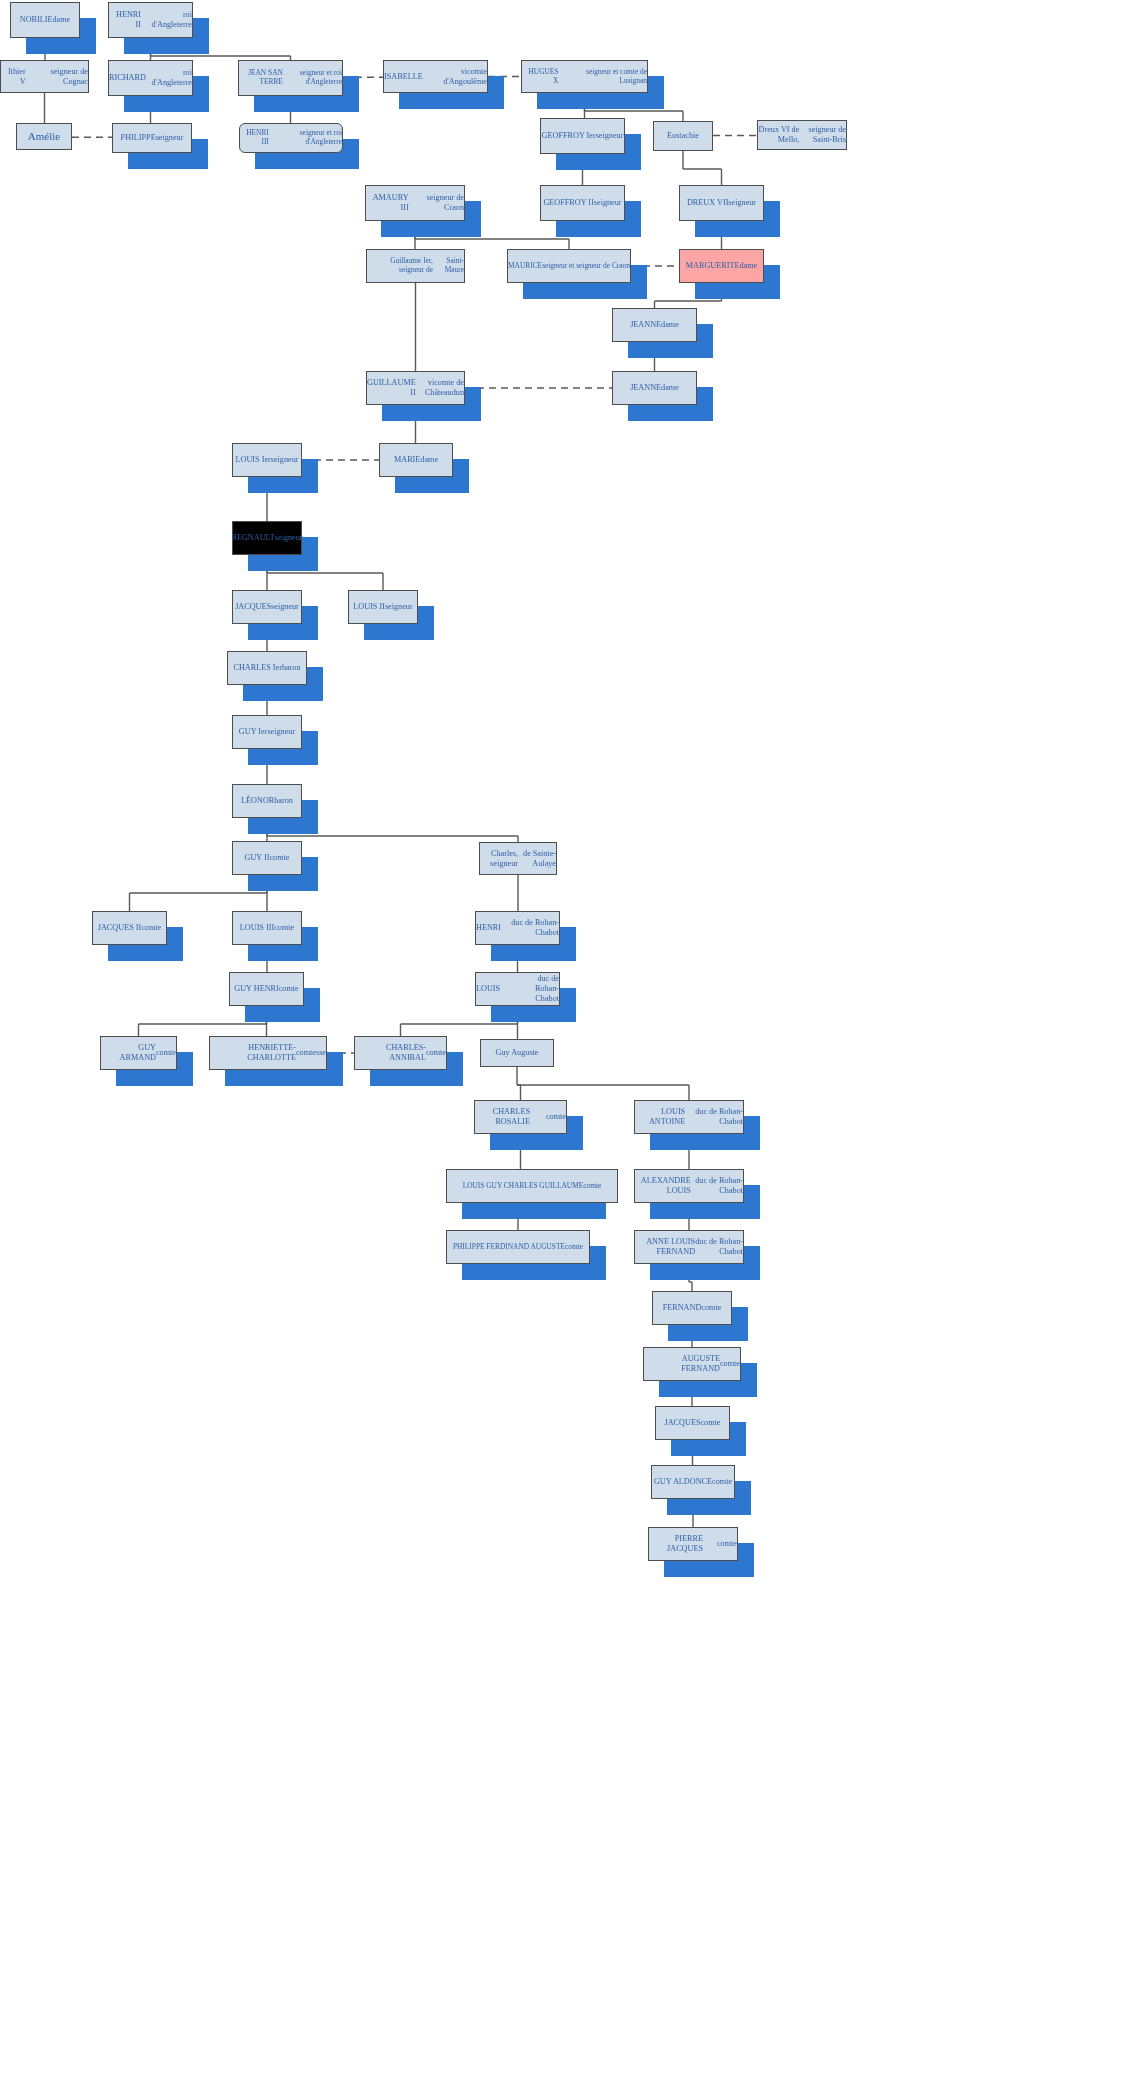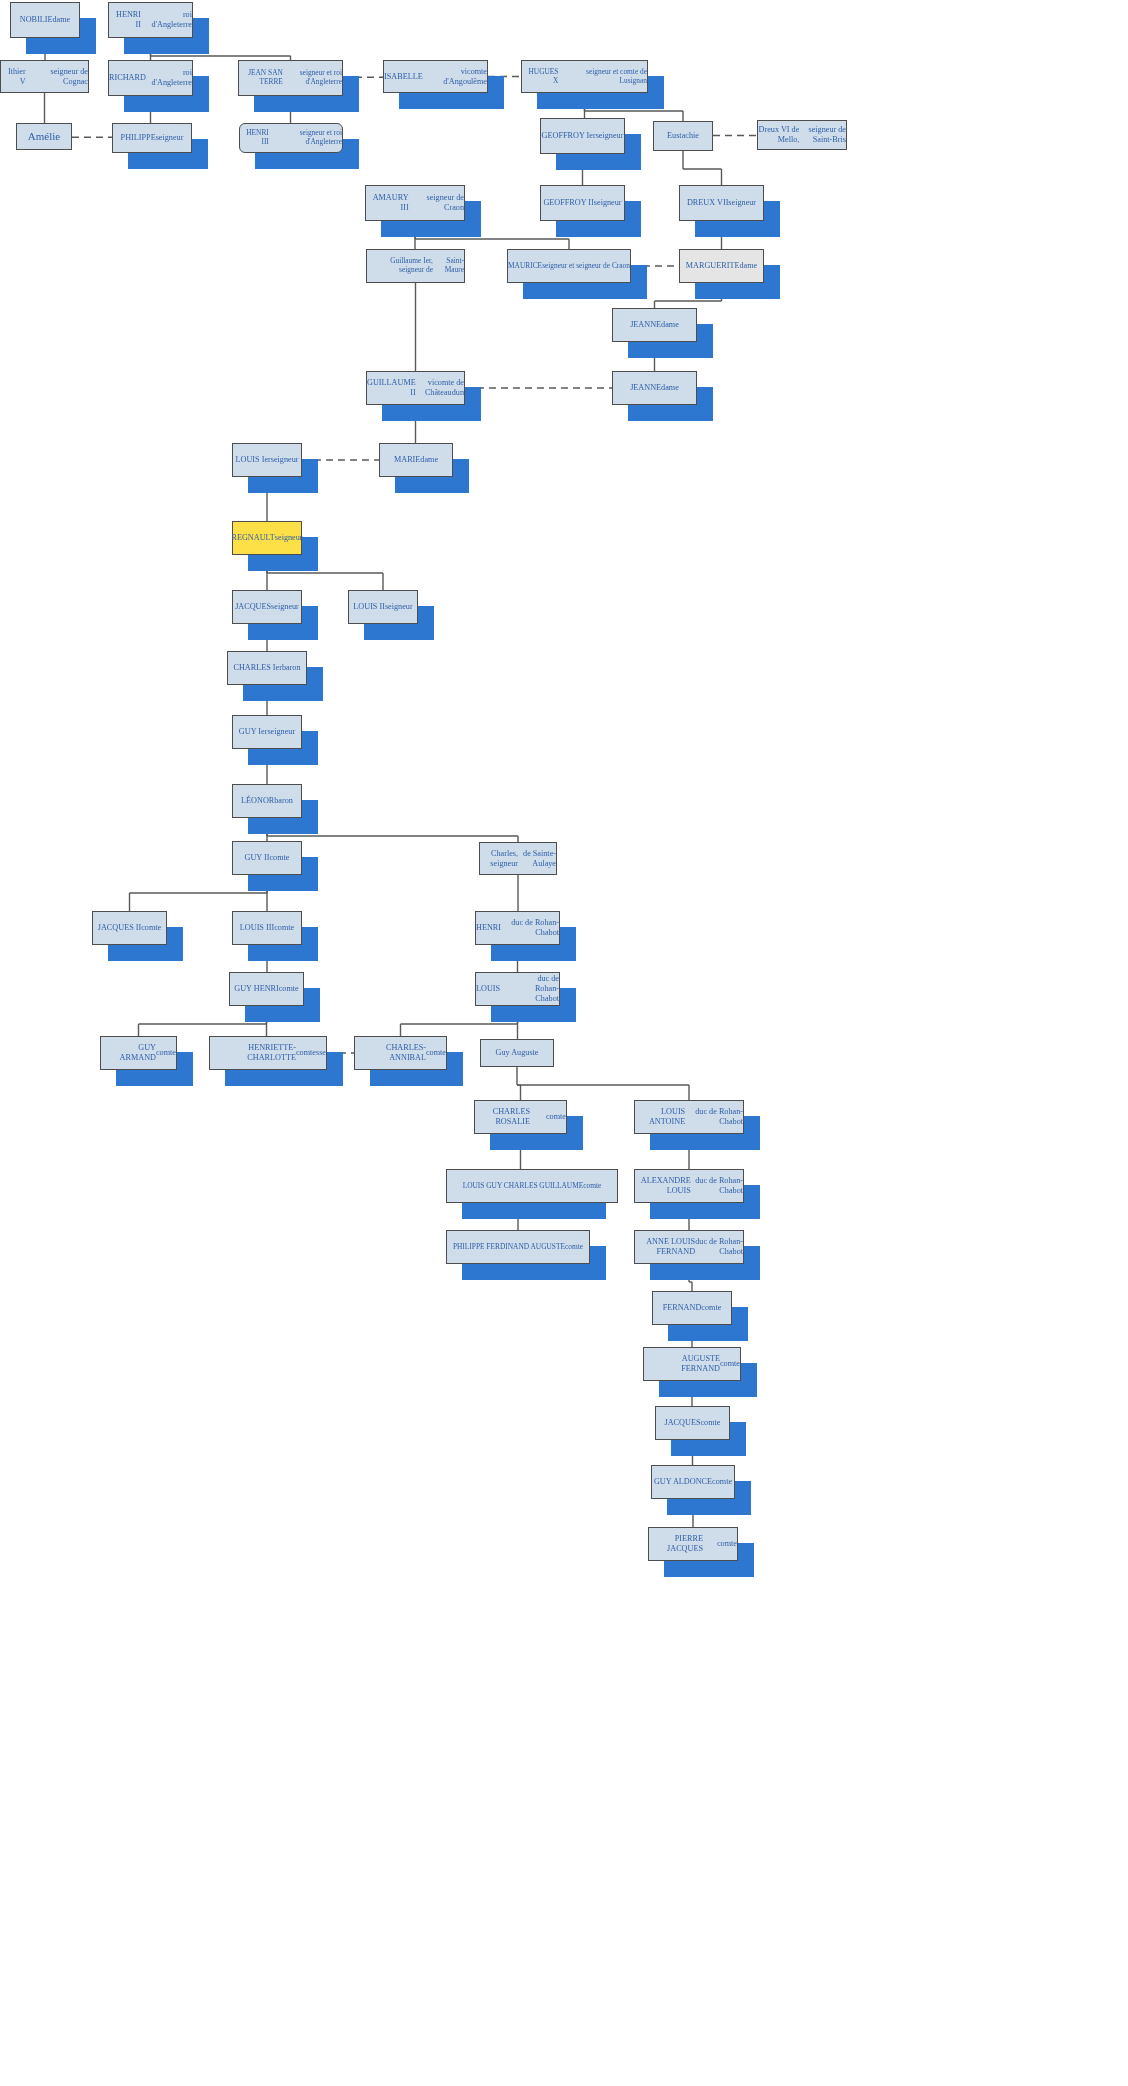--- a/index.html
+++ b/index.html
@@ -162,21 +162,21 @@
         <span class="ti">seigneur</span>
       </div>
       <div class="node" style="left: 366px; top: 249px; width: 99px; height: 34px; background: rgb(207, 220, 234); border-color: rgb(77, 77, 77); color: rgb(47, 95, 168); font-size: 7.4px;">
         <span class="nm">Guillaume Ier, seigneur de</span>
         <span class="ti">Saint-Maure</span>
       </div>
       <div class="node" style="left: 507px; top: 249px; width: 124px; height: 34px; background: rgb(207, 220, 234); border-color: rgb(77, 77, 77); color: rgb(47, 95, 168); font-size: 7.4px;">
         <span class="nm">MAURICE</span>
         <span class="ti">seigneur et seigneur de Craon</span>
       </div>
-      <div class="node" style="left: 679px; top: 249px; width: 85px; height: 34px; background: #e5e5e5; border-color: rgb(77, 77, 77); color: rgb(47, 95, 168); font-size: 8.2px;">
+      <div class="node" style="left: 679px; top: 249px; width: 85px; height: 34px; background: #fca5a5; border-color: rgb(77, 77, 77); color: rgb(47, 95, 168); font-size: 8.2px;">
         <span class="nm">MARGUERITE</span>
         <span class="ti">dame</span>
       </div>
       <div class="node" style="left: 612px; top: 308px; width: 85px; height: 34px; background: rgb(207, 220, 234); border-color: rgb(77, 77, 77); color: rgb(47, 95, 168); font-size: 8.2px;">
         <span class="nm">JEANNE</span>
         <span class="ti">dame</span>
       </div>
       <div class="node" style="left: 366px; top: 371px; width: 99px; height: 34px; background: rgb(207, 220, 234); border-color: rgb(77, 77, 77); color: rgb(47, 95, 168); font-size: 8.2px;">
         <span class="nm">GUILLAUME II</span>
         <span class="ti">vicomte de Châteaudun</span>
@@ -186,21 +186,21 @@
         <span class="ti">dame</span>
       </div>
       <div class="node" style="left: 232px; top: 443px; width: 70px; height: 34px; background: rgb(207, 220, 234); border-color: rgb(77, 77, 77); color: rgb(47, 95, 168); font-size: 8.2px;">
         <span class="nm">LOUIS Ier</span>
         <span class="ti">seigneur</span>
       </div>
       <div class="node" style="left: 379px; top: 443px; width: 74px; height: 34px; background: rgb(207, 220, 234); border-color: rgb(77, 77, 77); color: rgb(47, 95, 168); font-size: 8.2px;">
         <span class="nm">MARIE</span>
         <span class="ti">dame</span>
       </div>
-      <div class="node" style="left: 232px; top: 521px; width: 70px; height: 34px; background: #fde047; border-color: rgb(77, 77, 77); color: rgb(47, 95, 168); font-size: 8.2px;">
+      <div class="node" style="left: 232px; top: 521px; width: 70px; height: 34px; background: #000000; border-color: rgb(77, 77, 77); color: rgb(47, 95, 168); font-size: 8.2px;">
         <span class="nm">REGNAULT</span>
         <span class="ti">seigneur</span>
       </div>
       <div class="node" style="left: 232px; top: 590px; width: 70px; height: 34px; background: rgb(207, 220, 234); border-color: rgb(77, 77, 77); color: rgb(47, 95, 168); font-size: 8.2px;">
         <span class="nm">JACQUES</span>
         <span class="ti">seigneur</span>
       </div>
       <div class="node" style="left: 348px; top: 590px; width: 70px; height: 34px; background: rgb(207, 220, 234); border-color: rgb(77, 77, 77); color: rgb(47, 95, 168); font-size: 8.2px;">
         <span class="nm">LOUIS II</span>
         <span class="ti">seigneur</span>

